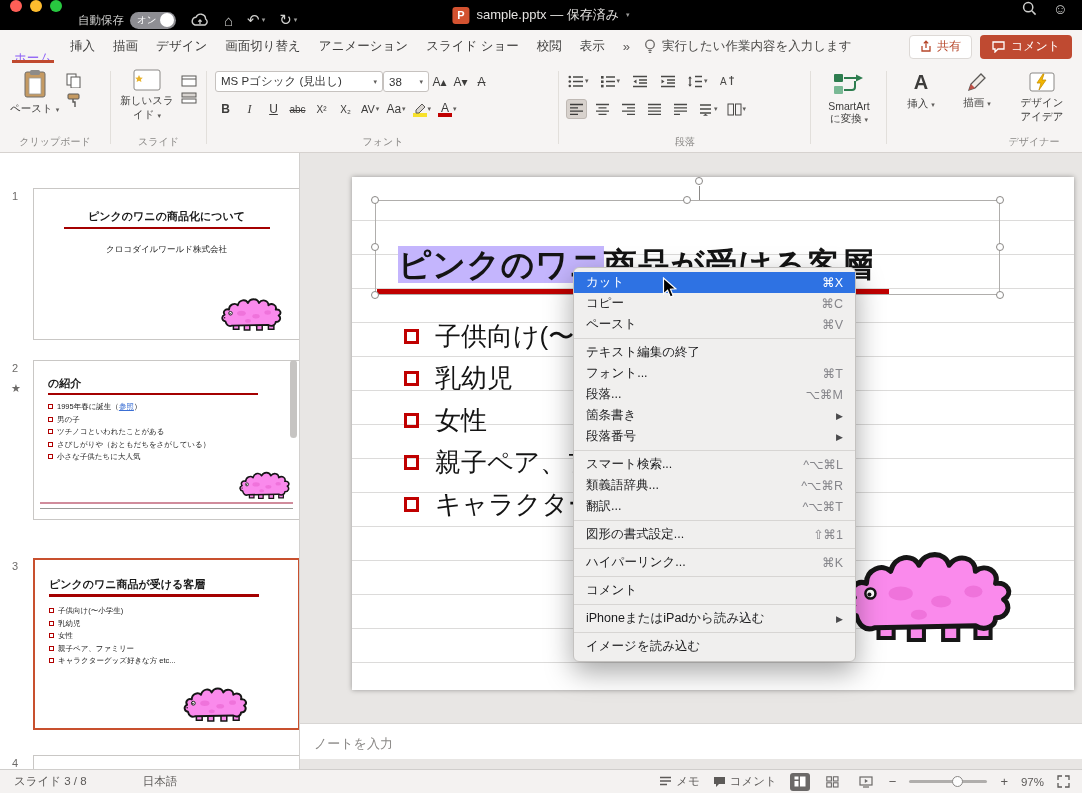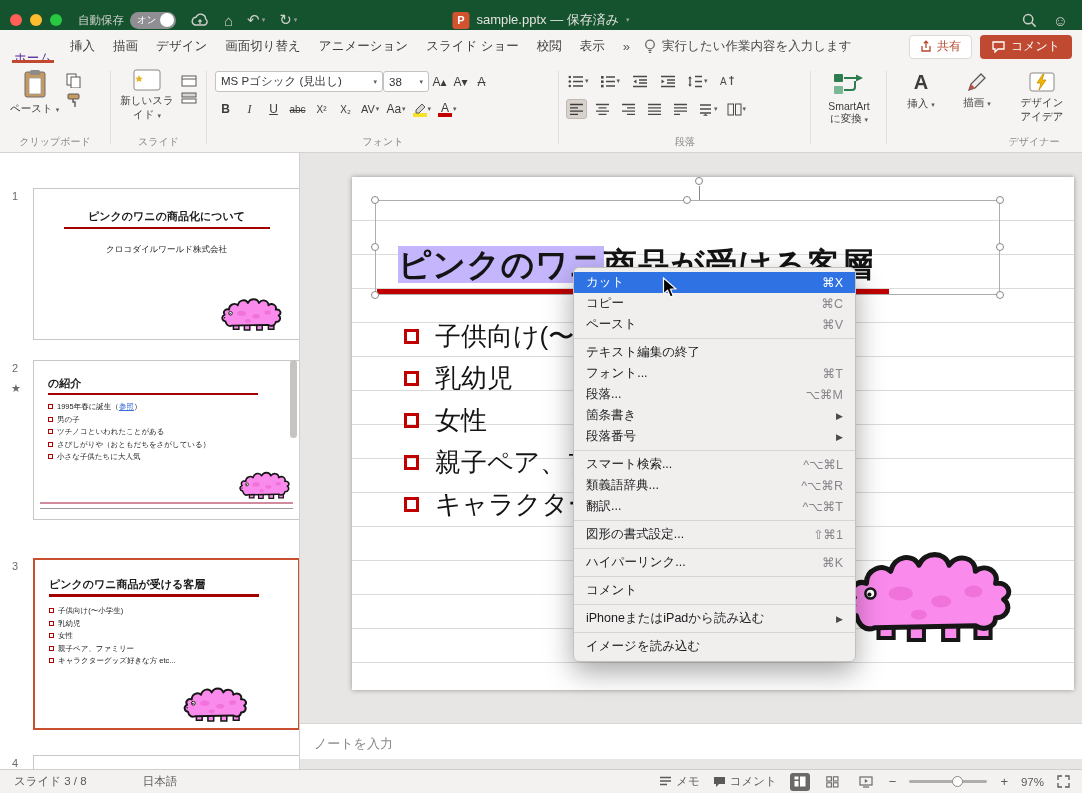--- a/index.html
+++ b/index.html
@@ -1,38 +1,38 @@
 <!DOCTYPE html>
 <html><head>
 <meta charset="utf-8">
 <style>
   * { margin:0; padding:0; box-sizing:border-box; }
   html,body { width:1082px; height:793px; overflow:hidden; }
   body { font-family:"Liberation Sans","DejaVu Sans",sans-serif; background:#e8e6e4; position:relative; }
   .app { position:absolute; inset:0; }
 
   
-  .titlebar { position:absolute; top:0; left:0; right:0; height:40px; background:#14532d; display:flex; align-items:center; color:#d6d6d4; }
+  .titlebar { position:absolute; top:0; left:0; right:0; height:40px; background:#000000; display:flex; color:#d6d6d4; }
   .traffic { display:flex; gap:8px; margin-left:10px; }
   .light { width:12px; height:12px; border-radius:50%; }
   .l-red{background:#ff5f57}.l-yel{background:#febc2e}.l-grn{background:#28c840}
   .autosave { display:flex; align-items:center; gap:6px; margin-left:16px; font-size:11.5px; color:#d2d2d0; }
   .toggle { width:46px; height:17px; border-radius:9px; background:#8e8e93; position:relative; }
   .toggle-txt { position:absolute; left:7px; top:2.5px; font-size:9.5px; color:#fff; }
   .toggle-knob { position:absolute; right:2px; top:1.5px; width:14px; height:14px; border-radius:50%; background:#fff; }
   .tb-ic { margin-left:14px; font-size:15px; color:#cfcfcd; display:flex; align-items:center; gap:2px; }
   .tb-caret { font-size:7px; color:#9a9a98; }
   .tb-title { position:absolute; left:50%; transform:translateX(-50%); height:30px; display:flex; align-items:center; gap:7px; font-size:13px; color:#e4e2e0; }
   .ppt-ic { width:17px; height:17px; border-radius:3px; background:#d35230; color:#fff; font-size:11px; font-weight:bold; display:flex; align-items:center; justify-content:center; }
   .tb-right { position:absolute; right:14px; display:flex; align-items:center; gap:16px; }
 
   
   .tabbar { position:absolute; top:30px; left:0; right:0; height:33px; background:#f6f4f3; display:flex; align-items:stretch; padding-left:14px; }
   .tab { font-size:12.5px; color:#3f3e3d; display:flex; align-items:center; margin-right:18px; position:relative; white-space:nowrap; }
-  .tab.active { color:#4c1d95;margin-top:24px; }
+  .tab.active { color:#8b5cf6;margin-top:24px; }
   .tab.active::after { content:""; position:absolute; left:-2px; right:-2px; bottom:0; height:3px; background:#c0492f; }
   .ovf { font-size:13px; color:#5c5a58; display:flex; align-items:center; margin-right:14px; }
   .tellme { display:flex; align-items:center; gap:6px; font-size:12.5px; color:#4a4947; }
   .tab-right { margin-left:auto; display:flex; align-items:center; gap:8px; padding-right:10px; }
   .share-btn { height:24px; display:flex; align-items:center; gap:5px; padding:0 10px; background:#fff; border:1px solid #ddd9d6; border-radius:4px; color:#b7472a; font-size:12px; }
   .cmt-btn { height:24px; display:flex; align-items:center; gap:6px; padding:0 12px; background:#bf4a31; border-radius:4px; color:#fff; font-size:12px; }
 
   
   .ribbon { position:absolute; top:63px; left:0; right:0; height:90px; background:#f6f4f3; border-bottom:1px solid #d6d2cf; }
   .grp { position:absolute; top:0; height:100%; }

